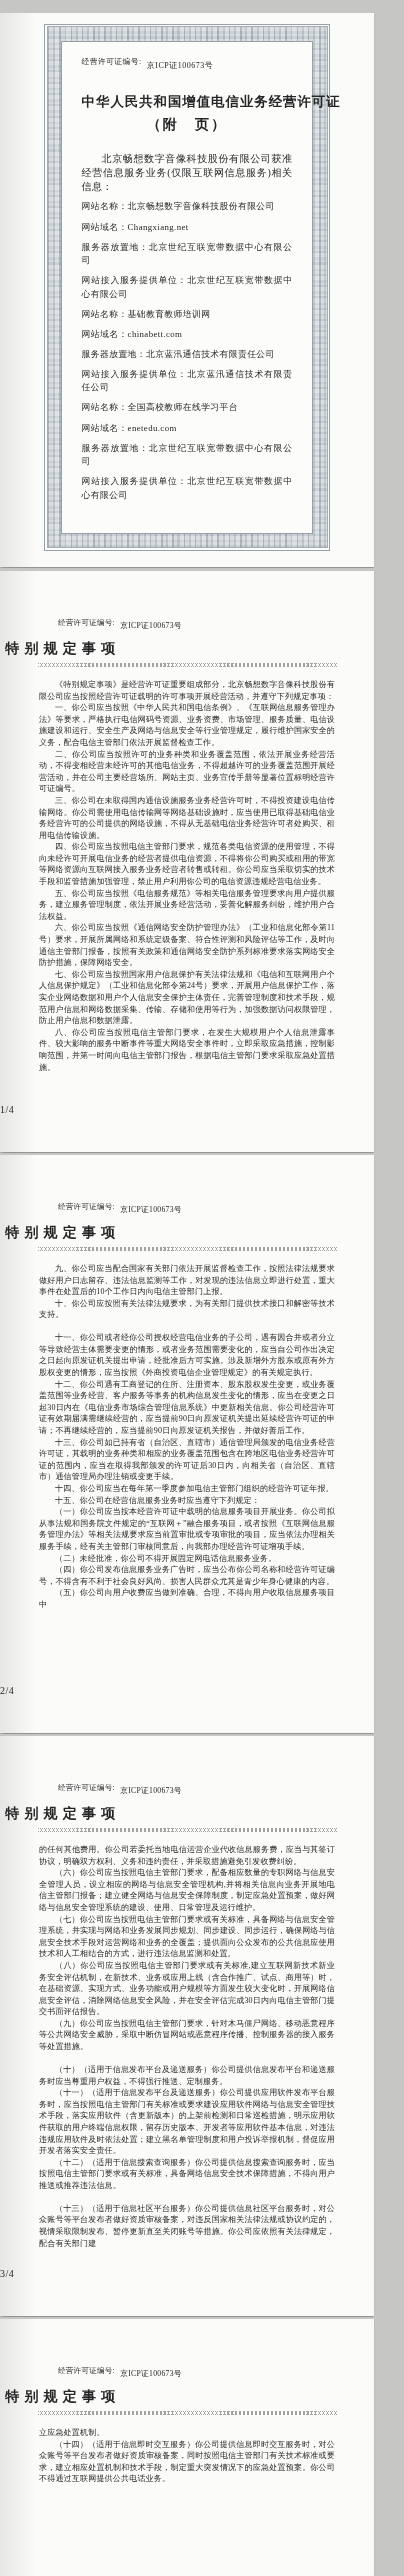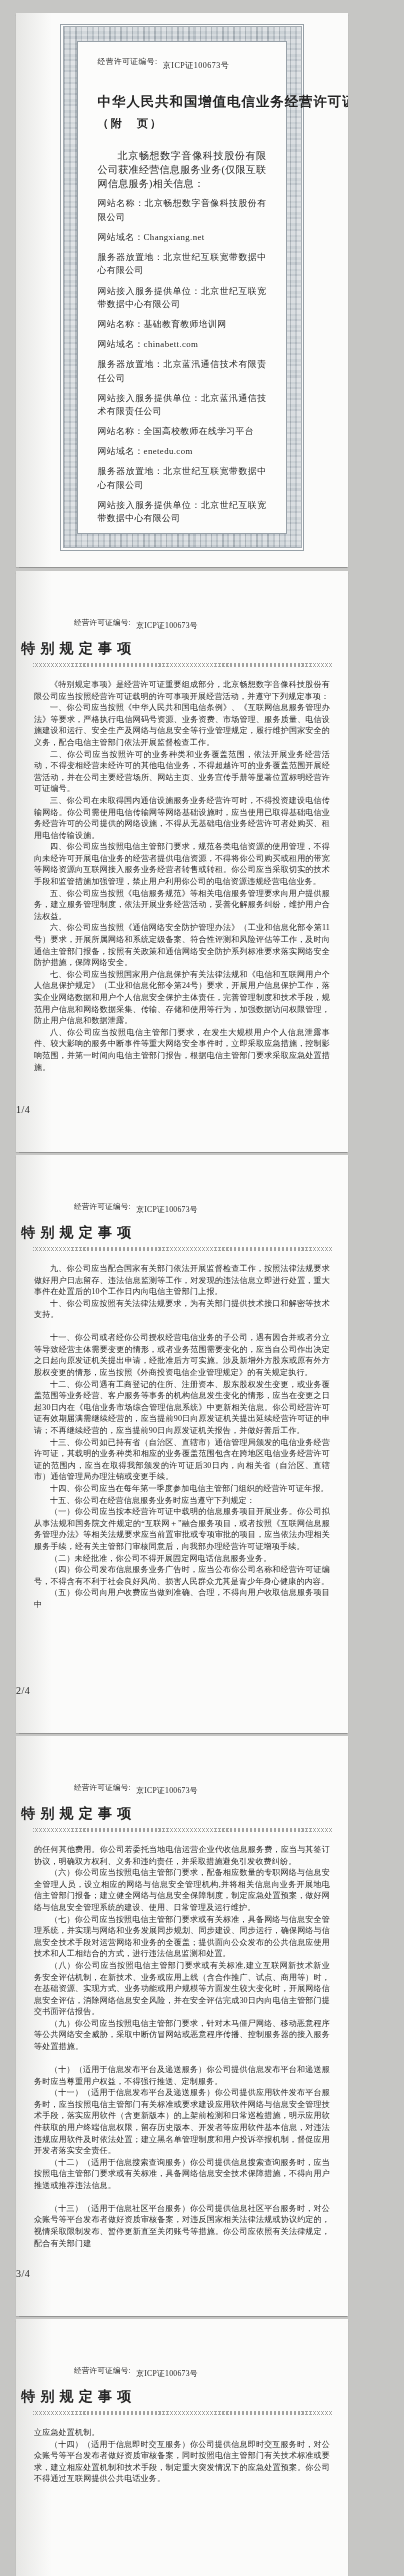--- a/index.html
+++ b/index.html
@@ -4,21 +4,21 @@
 <style>
   html,body { margin:0; padding:0; }
   body { background:#c9c9c7; }
   #canvas {
     position:relative; width:405px; height:2873px; margin:0 auto;
     background:#c6c6c4;
     font-family:"Liberation Serif","DejaVu Serif",serif;
     color:#262626;
   }
   .page {
-    position:absolute; left:16px; width:332px;
+    position:absolute; left:0; width:374px;
     background:linear-gradient(90deg,#e6e6e4 0,#fbfbfa 36px,#fbfbfa 369px,#e6e6e4 405px);
     box-shadow:0 0.5px 1px rgba(0,0,0,.25);
     overflow:hidden;
   }
   .p1 { top:13.4px;   height:554px; }
   .p2 { top:571px; height:581px; }
   .p3 { top:1155px; height:578px; }
   .p4 { top:1736px; height:580px; }
   .p5 { top:2319px; height:554px; }
 
@@ -36,21 +36,21 @@
   .frame-inner {
     position:absolute; inset:16px; background:#fcfcfb; border:0.5px solid #98a1a8;
     padding:14.4px 19.6px 10.3px 19.6px; box-sizing:border-box;
   }
   .cert-no { font-size:7.7px; letter-spacing:0.5px; }
   .cert-no-val { margin-left:5.2px; position:relative; top:3.6px; font-size:8px; }
   .cert-title {
     margin-top:26px; text-align:center; font-weight:bold; font-size:13.4px;
     letter-spacing:1px; white-space:nowrap;
   }
-  .cert-sub { margin-top:5.2px; text-align:left; font-weight:bold; font-size:11px; letter-spacing:2.1px; }
+  .cert-sub { margin-top:5.2px; text-align:center; font-weight:bold; font-size:14px; letter-spacing:2.1px; }
   .cert-intro {
     margin-top:17.5px; font-size:10px; line-height:14px; text-indent:2em;
     text-align:justify; letter-spacing:0.3px;
   }
   .entry { margin-top:6.7px; font-size:8.8px; line-height:13.4px; letter-spacing:0.4px; text-align:justify; }
 
   
   .sp-head { padding:47px 0 0 58px; font-size:7.5px; letter-spacing:0.3px; }
   .sp-head-val { margin-left:5.2px; position:relative; top:3.1px; font-size:7.7px; }
   .sp-title {

